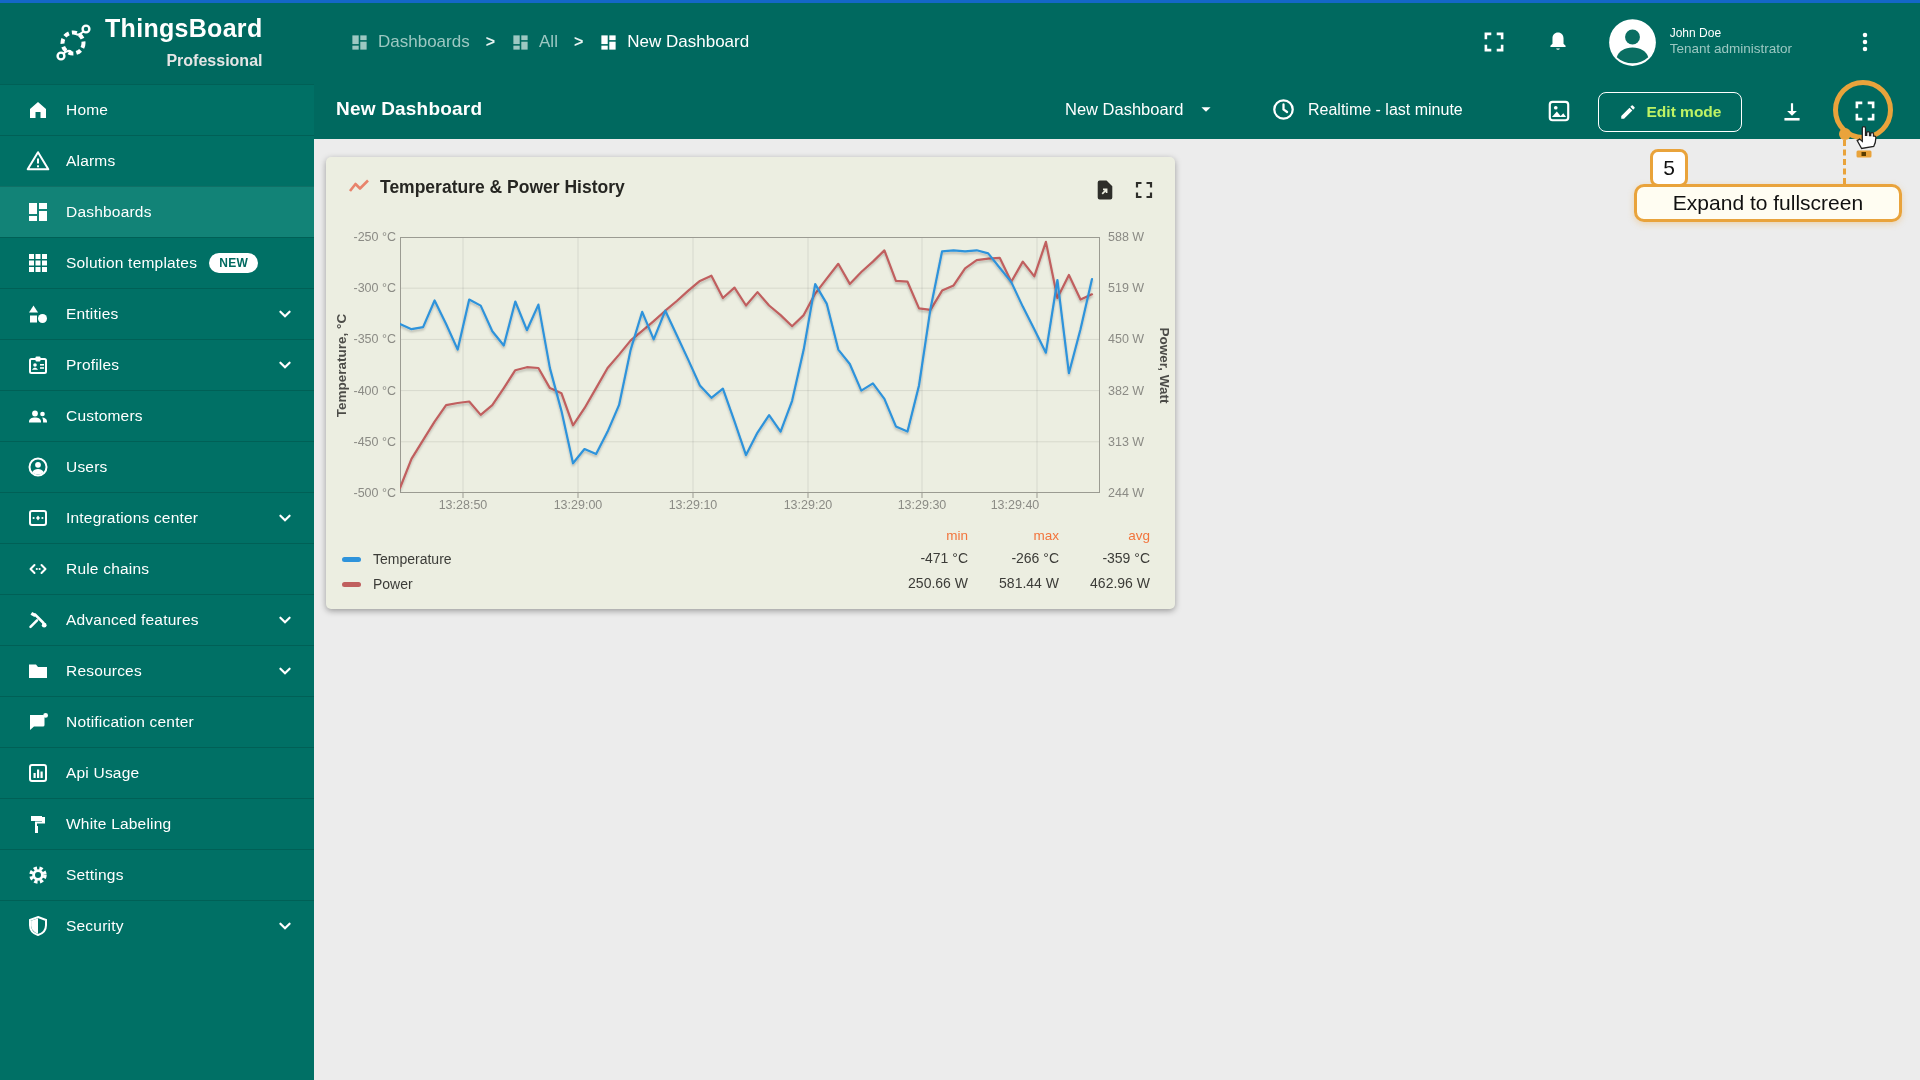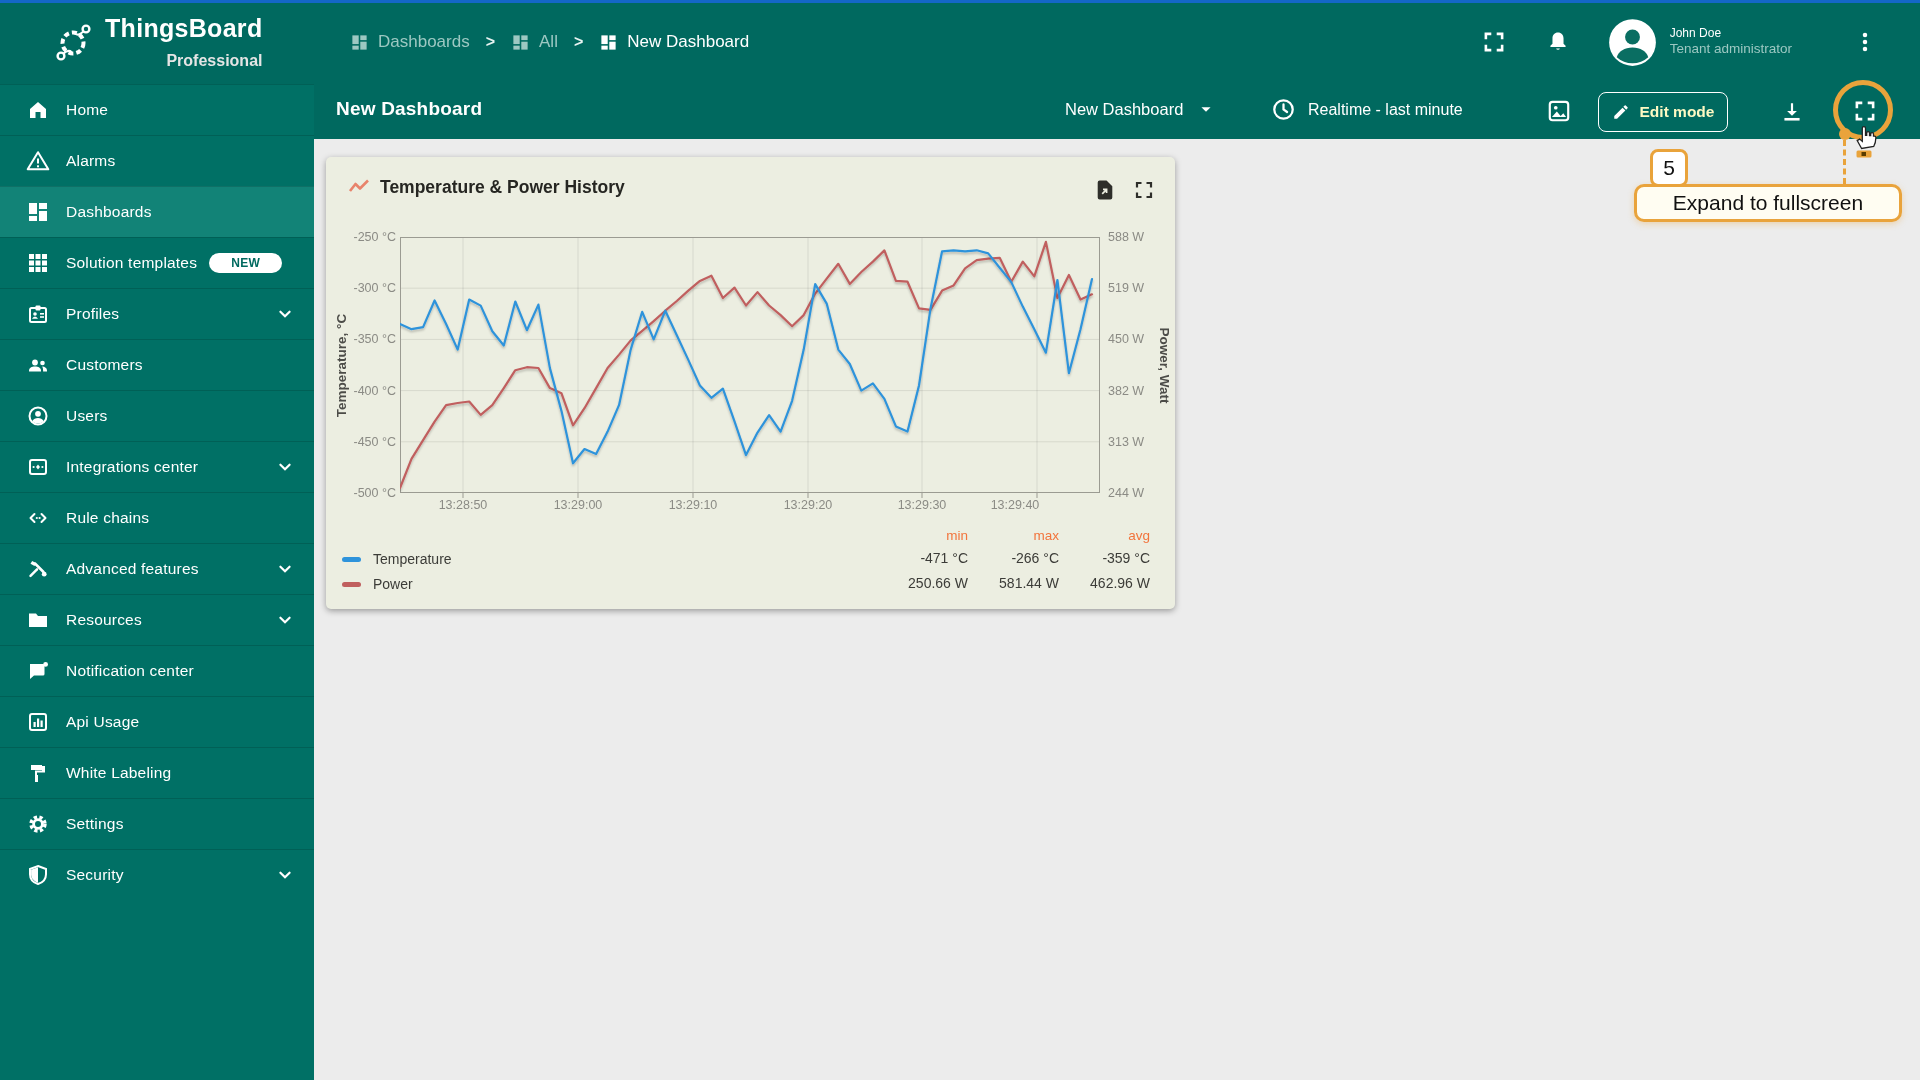--- a/index.html
+++ b/index.html
@@ -11,21 +11,21 @@
   .logo{height:84px;background:var(--teal-dark,#00695f);display:flex;align-items:center;padding-left:50px;box-sizing:border-box;font-weight:bold;}
   .logo-mark svg{display:block;}
   .logo-text{margin-left:8px;}
   .brand{font-size:25px;letter-spacing:.3px;line-height:26px;}
   .brand-sub{font-size:16px;color:#e5e5e5;text-align:right;margin-top:11px;}
   .nav-item{position:relative;height:51px;display:flex;align-items:center;border-top:1px solid rgba(0,0,0,.14);cursor:pointer;box-sizing:border-box;}
   .nav-item .icon{width:24px;height:24px;margin-left:26px;flex:0 0 24px;}
   .nav-item .icon svg{display:block;width:24px;height:24px;}
   .nav-label{margin-left:16px;font-size:15.5px;font-weight:500;letter-spacing:.2px;}
   .nav-item.selected{background:var(--teal-selected,#128377);}
-  .nav-badge{margin-left:12px;background:#fff;color:#00695f;font-size:12px;font-weight:700;padding:3px 22px;border-radius:11px;letter-spacing:.4px;}
+  .nav-badge{margin-left:12px;background:#fff;color:#00695f;font-size:12px;font-weight:700;padding:3px 10px;border-radius:11px;letter-spacing:.4px;}
   .nav-chevron{position:absolute;right:18px;top:14px;width:22px;height:22px;}
   .nav-chevron svg{width:22px;height:22px;}
 
   
   .topbar{position:absolute;left:314px;top:0;width:1606px;height:84px;background:var(--teal-dark,#00695f);color:#fff;display:flex;align-items:center;z-index:5;}
   .breadcrumbs{display:flex;align-items:center;margin-left:36px;font-size:17px;}
   .crumb{display:flex;align-items:center;cursor:pointer;color:#9cc8c2;}
   .crumb.last{color:#fff;}
   .crumb .icon{width:19px;height:19px;margin-right:9px;}
   .crumb .icon svg{width:19px;height:19px;display:block;}
@@ -42,21 +42,21 @@
 
   
   .toolbar{position:absolute;left:314px;top:84px;width:1606px;height:55px;background:var(--teal-dark,#00695f);color:#fff;z-index:5;}
   .page-title{position:absolute;left:22px;top:14px;margin:0;font-size:19px;font-weight:700;letter-spacing:.2px;}
   .state-select{position:absolute;left:751px;top:14px;display:flex;align-items:center;cursor:pointer;font-size:16.5px;}
   .state-select .icon{width:22px;height:22px;margin-left:12px;}
   .timewindow{position:absolute;left:956px;top:12px;display:flex;align-items:center;cursor:pointer;font-size:16px;}
   .timewindow .icon{width:27px;height:27px;margin-right:11px;}
   .timewindow .icon svg{width:27px;height:27px;display:block;}
   .photo-btn{position:absolute;left:1230px;top:12px;}
-  .edit-btn{position:absolute;left:1284px;top:8px;width:130px;height:40px;background:transparent;border:1px solid #fff;border-radius:8px;color:#fef9c3;display:flex;align-items:center;justify-content:center;cursor:pointer;font-family:inherit;}
+  .edit-btn{position:absolute;left:1284px;top:8px;width:144px;height:40px;background:transparent;border:1px solid #fff;border-radius:8px;color:#bef264;display:flex;align-items:center;justify-content:center;cursor:pointer;font-family:inherit;}
   .edit-btn .icon{width:18px;height:18px;margin-right:10px;}
   .edit-btn .icon svg{width:18px;height:18px;display:block;}
   .edit-btn span{font-size:15.5px;font-weight:700;}
   .download-btn{position:absolute;left:1463px;top:13px;}
   .fs-btn{position:absolute;left:1536px;top:12px;}
 
   
   .widget{position:absolute;left:326px;top:157px;width:849px;height:452px;background:var(--widget-bg,#ECEEE1);border-radius:5px;box-shadow:0 2px 6px rgba(0,0,0,.35);z-index:3;}
   .widget-title-row{position:absolute;left:0;top:0;width:100%;height:52px;}
   .widget-zigzag{position:absolute;left:22px;top:19px;width:22px;height:22px;}
@@ -160,20 +160,33 @@
               <rect x="3" y="16" width="5" height="5"></rect>
               <rect x="9.5" y="16" width="5" height="5"></rect>
               <rect x="16" y="16" width="5" height="5"></rect>
             </svg>
           </span>
           <span class="nav-label">Solution templates</span>
           <span class="nav-badge">NEW</span>
         </div>
         <div class="nav-item">
           <span class="icon">
+            <svg viewBox="0 0 24 24" fill="#fff">
+              <path d="M7.5 3.5l4.5 7H3z"></path>
+              <rect x="4" y="13.5" width="7" height="7"></rect>
+              <circle cx="16.5" cy="16.5" r="4.5"></circle>
+            </svg>
+          </span>
+          <span class="nav-label">Entities</span>
+          <span class="nav-chevron"><svg viewBox="0 0 24 24">
+              <path d="M7 9.5l5 5 5-5" fill="none" stroke="#fff" stroke-width="2.4" stroke-linecap="round"></path>
+            </svg></span>
+        </div>
+        <div class="nav-item">
+          <span class="icon">
             <svg viewBox="0 0 24 24">
               <rect x="4" y="6" width="16" height="14" rx="1.5" fill="none" stroke="#fff" stroke-width="2"></rect>
               <rect x="9.5" y="3.5" width="5" height="5" rx="1" fill="#fff"></rect>
               <circle cx="9" cy="12" r="1.8" fill="#fff"></circle>
               <path d="M6 16.8c.8-1.5 1.8-2.1 3-2.1s2.2.6 3 2.1z" fill="#fff"></path>
               <rect x="14" y="11" width="4" height="1.6" fill="#fff"></rect>
               <rect x="14" y="14.2" width="4" height="1.6" fill="#fff"></rect>
             </svg>
           </span>
           <span class="nav-label">Profiles</span>

